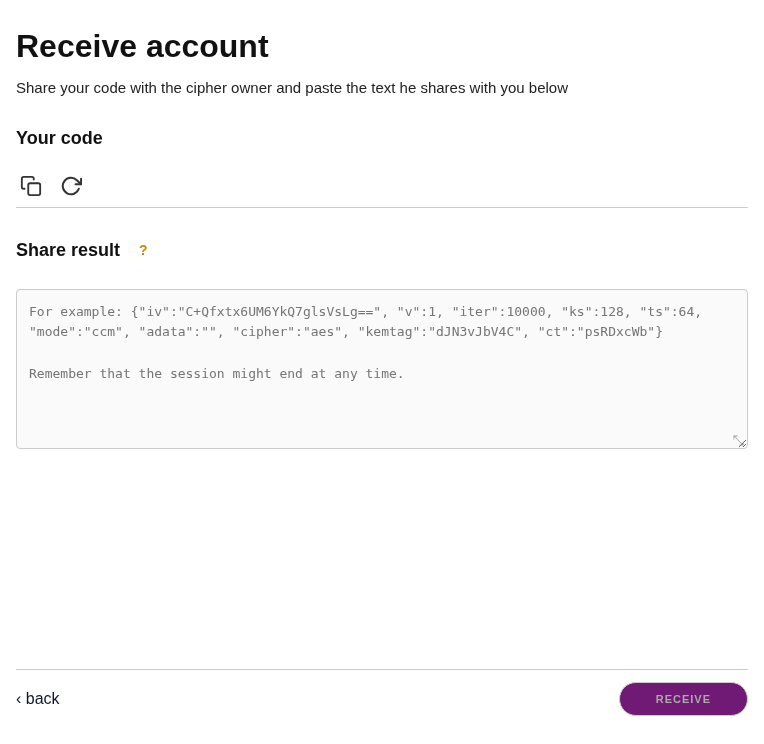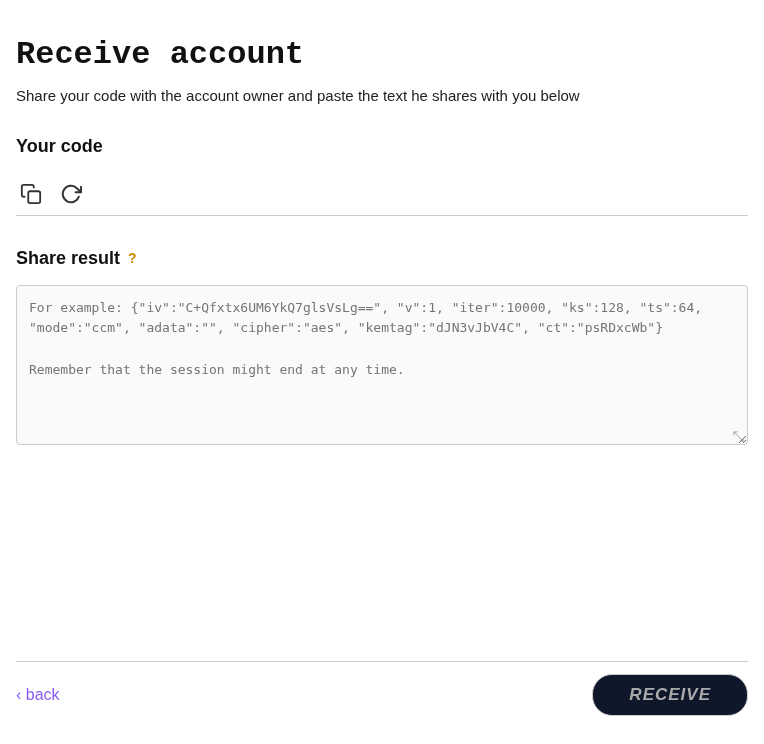--- a/index.html
+++ b/index.html
@@ -15,22 +15,21 @@
       min-height: 744px;
       padding: 20px 16px 20px 16px;
       position: relative;
     }
 
     .page-title {
       font-size: 32px;
       font-weight: bold;
       color: #111111;
       margin-bottom: 12px;
-      margin-top: 16px;
-      font-family: Liberation Mono, monospace;
+      margin-top: 8px;
     }
 
     .subtitle {
       font-size: 15px;
       color: #222222;
       line-height: 1.5;
       margin-bottom: 28px;
     }
 
     .section-label {
@@ -67,22 +66,22 @@
       align-items: center;
       justify-content: center;
       font-size: 20px;
       color: #333;
       flex-shrink: 0;
     }
 
     .share-result-header {
       display: flex;
       align-items: center;
-      gap: 8px;
-      margin-bottom: 16px;
+      gap: 19px;
+      margin-bottom: 28px;
     }
 
     .share-result-label {
       font-size: 18px;
       font-weight: 600;
       color: #111111;
     }
 
     .question-mark {
       font-size: 14px;
@@ -128,48 +127,47 @@
       padding: 12px 0 8px 0;
       border-top: 1.5px solid #cccccc;
       position: absolute;
       bottom: 20px;
       left: 16px;
       right: 16px;
     }
 
     .back-link {
       font-size: 16px;
-      color: #8b5cf6;
+      color: #0f172a;
       text-decoration: none;
       cursor: pointer;
       background: none;
       border: none;
       padding: 0;
     }
 
     .receive-btn {
-      background: #0f172a;
+      background: #701a75;
       border: 1.5px solid #cccccc;
       border-radius: 20px;
       padding: 10px 36px;
-      font-size: 17px;
+      font-size: 11px;
       font-weight: 600;
       color: #aaaaaa;
       letter-spacing: 1px;
       cursor: pointer;
       text-transform: uppercase;
-      font-style: italic;
     }
   </style>
 </head>
 <body>
 
 <h1 class="page-title">Receive account</h1>
 
-<p class="subtitle">Share your code with the account owner and paste the text he shares with you below</p>
+<p class="subtitle">Share your code with the cipher owner and paste the text he shares with you below</p>
 
 <div class="section-label">Your code</div>
 
 <div class="code-row">
   <button class="icon-btn" title="Copy">
     <svg width="22" height="22" viewBox="0 0 24 24" fill="none" stroke="#333" stroke-width="2" stroke-linecap="round" stroke-linejoin="round">
       <rect x="9" y="9" width="13" height="13" rx="2" ry="2"></rect>
       <path d="M5 15H4a2 2 0 0 1-2-2V4a2 2 0 0 1 2-2h9a2 2 0 0 1 2 2v1"></path>
     </svg>
   </button>

